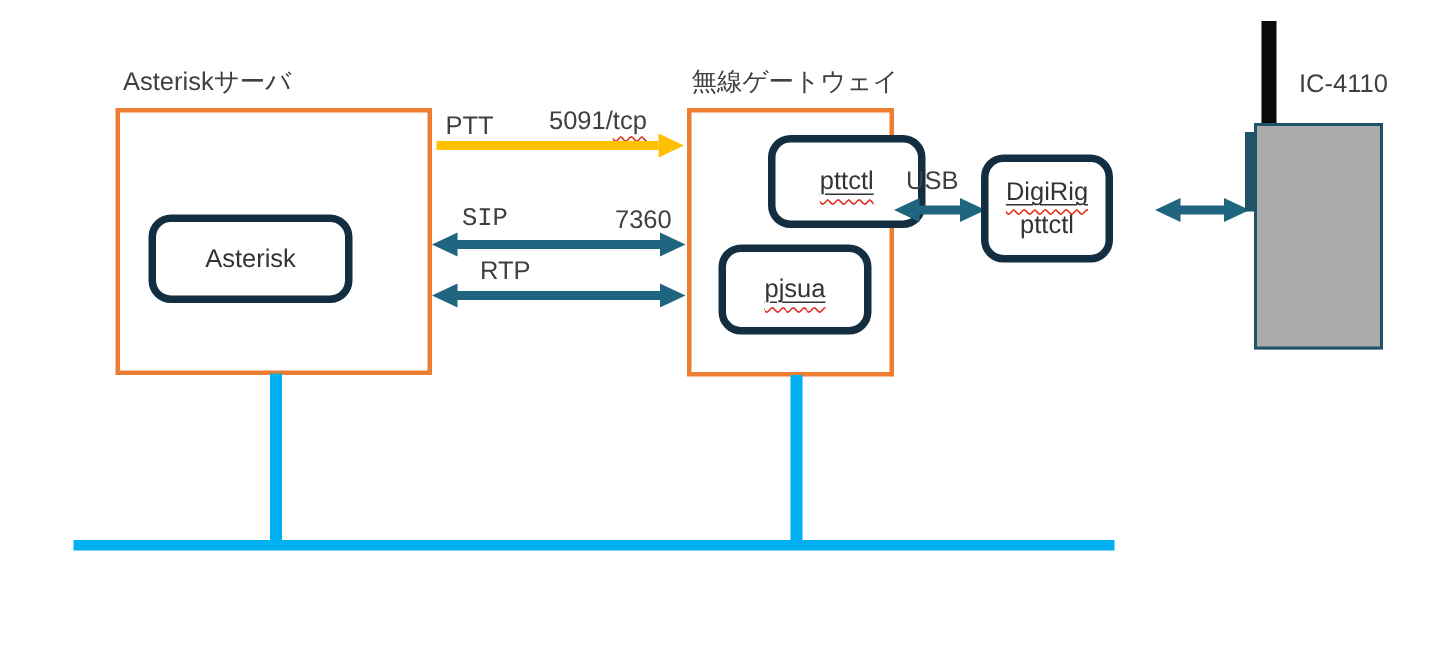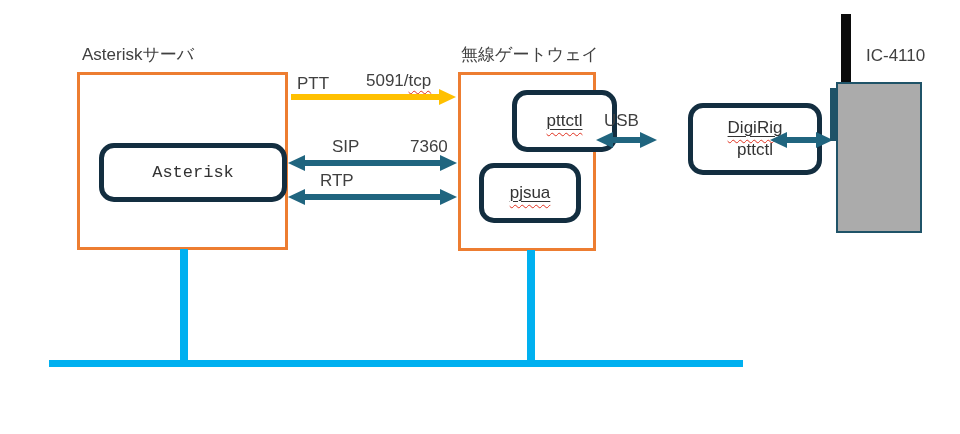--- a/index.html
+++ b/index.html
@@ -33,41 +33,41 @@
   .head.right.yellow{border-left-color:var(--yellow);}
   .cyan-line{position:absolute;background:var(--cyan);}
 </style>
 </head>
 <body>
 
 <div class="canvas">
 
   <div class="abs lbl" style="left:82px;top:44px;">Asteriskサーバ</div>
   <div class="abs orange-box" style="left:77px;top:72px;width:211px;height:178px;"></div>
-  <div class="abs node" style="left:99px;top:143px;width:188px;height:59px;font-family:Liberation Mono, monospace;">
+  <div class="abs node" style="left:99px;top:143px;width:136px;height:59px;">
     <span>Asterisk</span>
   </div>
 
   <div class="abs lbl" style="left:461px;top:44px;">無線ゲートウェイ</div>
   <div class="abs orange-box" style="left:458px;top:72px;width:138px;height:179px;"></div>
   <div class="abs node" style="left:478px;top:90px;width:105px;height:62px;margin-left:34px;">
     <span class="u"><span class="misspell">pttctl</span></span>
   </div>
   <div class="abs node" style="left:479px;top:163px;width:102px;height:60px;">
     <span class="u"><span class="misspell">pjsua</span></span>
   </div>
 
   <div class="abs lbl" style="left:297px;top:73px;">PTT</div>
   <div class="abs lbl" style="left:366px;top:70px;"><span>5091/</span><span class="wavy-only">tcp</span></div>
   <div class="abs" style="left:291px;top:89px;width:165px;height:16px;">
     <div class="shaft yellow" style="left:0;top:5px;width:148px;height:6px;"></div>
     <div class="head right yellow" style="right:0;top:0;"></div>
   </div>
 
-  <div class="abs lbl" style="left:332px;top:136px;">SIP</div>
+  <div class="abs lbl" style="left:308px;top:136px;font-family:Liberation Mono, monospace;">SIP</div>
   <div class="abs lbl" style="left:410px;top:136px;">7360</div>
   <div class="abs" style="left:288px;top:155px;width:169px;height:16px;">
     <div class="head left" style="left:0;top:0;"></div>
     <div class="shaft" style="left:13px;right:13px;top:5px;height:6px;"></div>
     <div class="head right" style="right:0;top:0;"></div>
   </div>
 
   <div class="abs lbl" style="left:320px;top:170px;">RTP</div>
   <div class="abs" style="left:288px;top:189px;width:169px;height:16px;">
     <div class="head left" style="left:0;top:0;"></div>
@@ -75,21 +75,21 @@
     <div class="head right" style="right:0;top:0;"></div>
   </div>
 
   <div class="abs lbl" style="left:604px;top:110px;text-align:center;">USB</div>
   <div class="abs" style="left:596px;top:132px;width:61px;height:16px;">
     <div class="head left" style="left:0;top:0;"></div>
     <div class="shaft" style="left:12px;right:12px;top:5px;height:6px;"></div>
     <div class="head right" style="right:0;top:0;"></div>
   </div>
 
-  <div class="abs node" style="left:688px;top:103px;width:134px;height:72px;flex-direction:column;line-height:1.3;">
+  <div class="abs node" style="left:654px;top:103px;width:88px;height:72px;flex-direction:column;line-height:1.3;">
     <span class="u"><span class="misspell">DigiRig</span></span>
     <span>pttctl</span>
   </div>
 
   <div class="abs" style="left:770px;top:132px;width:63px;height:16px;">
     <div class="head left" style="left:0;top:0;"></div>
     <div class="shaft" style="left:12px;right:12px;top:5px;height:6px;"></div>
     <div class="head right" style="right:0;top:0;"></div>
   </div>
 

